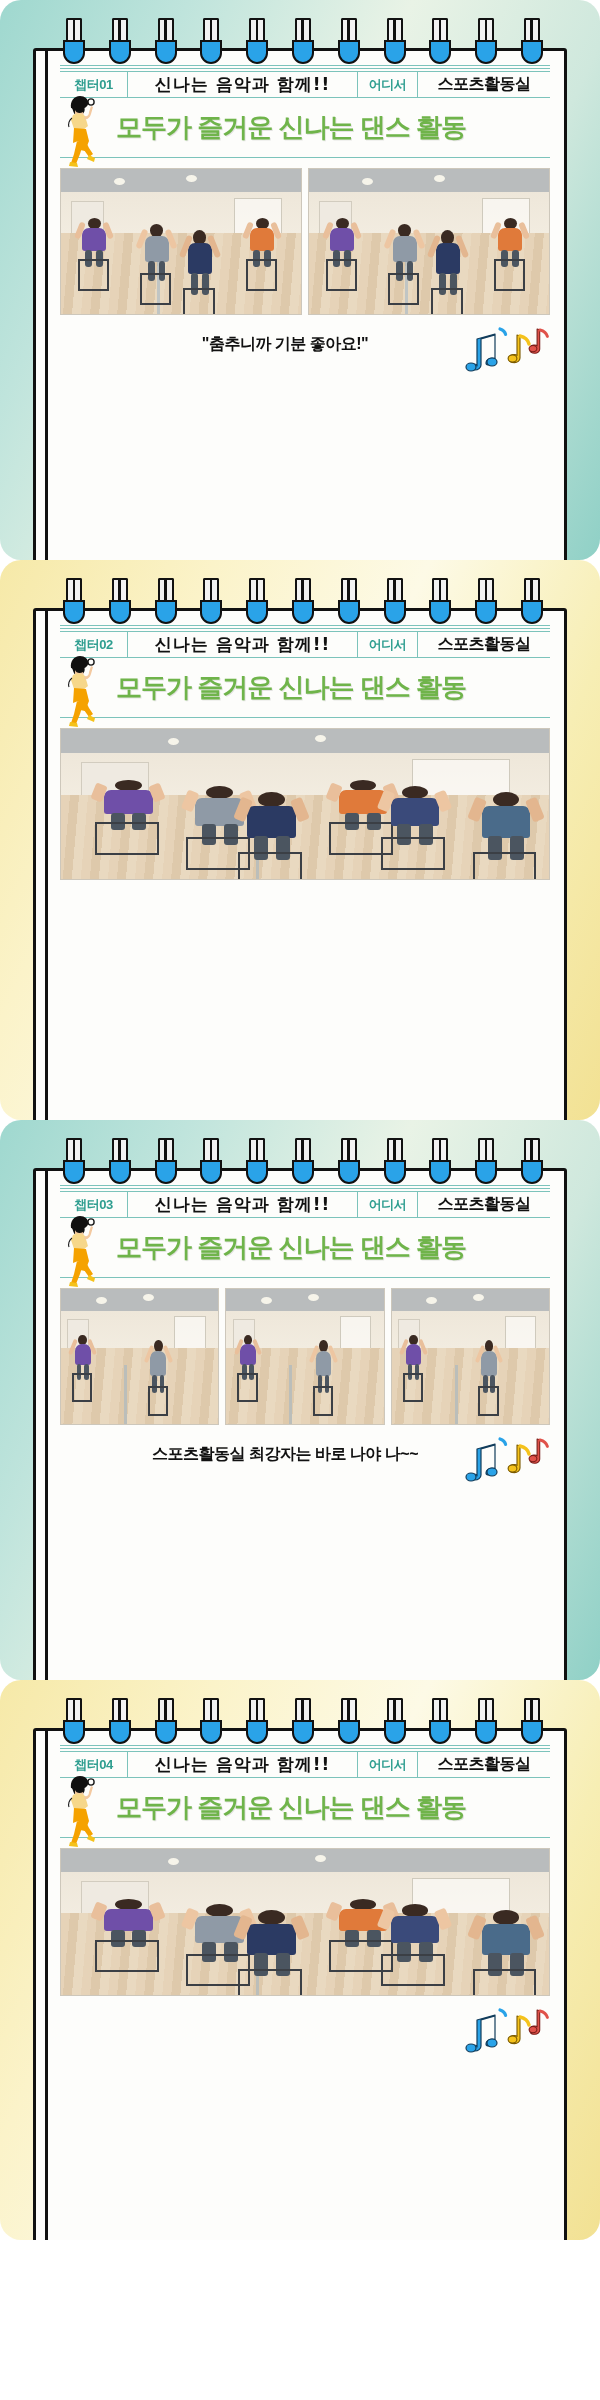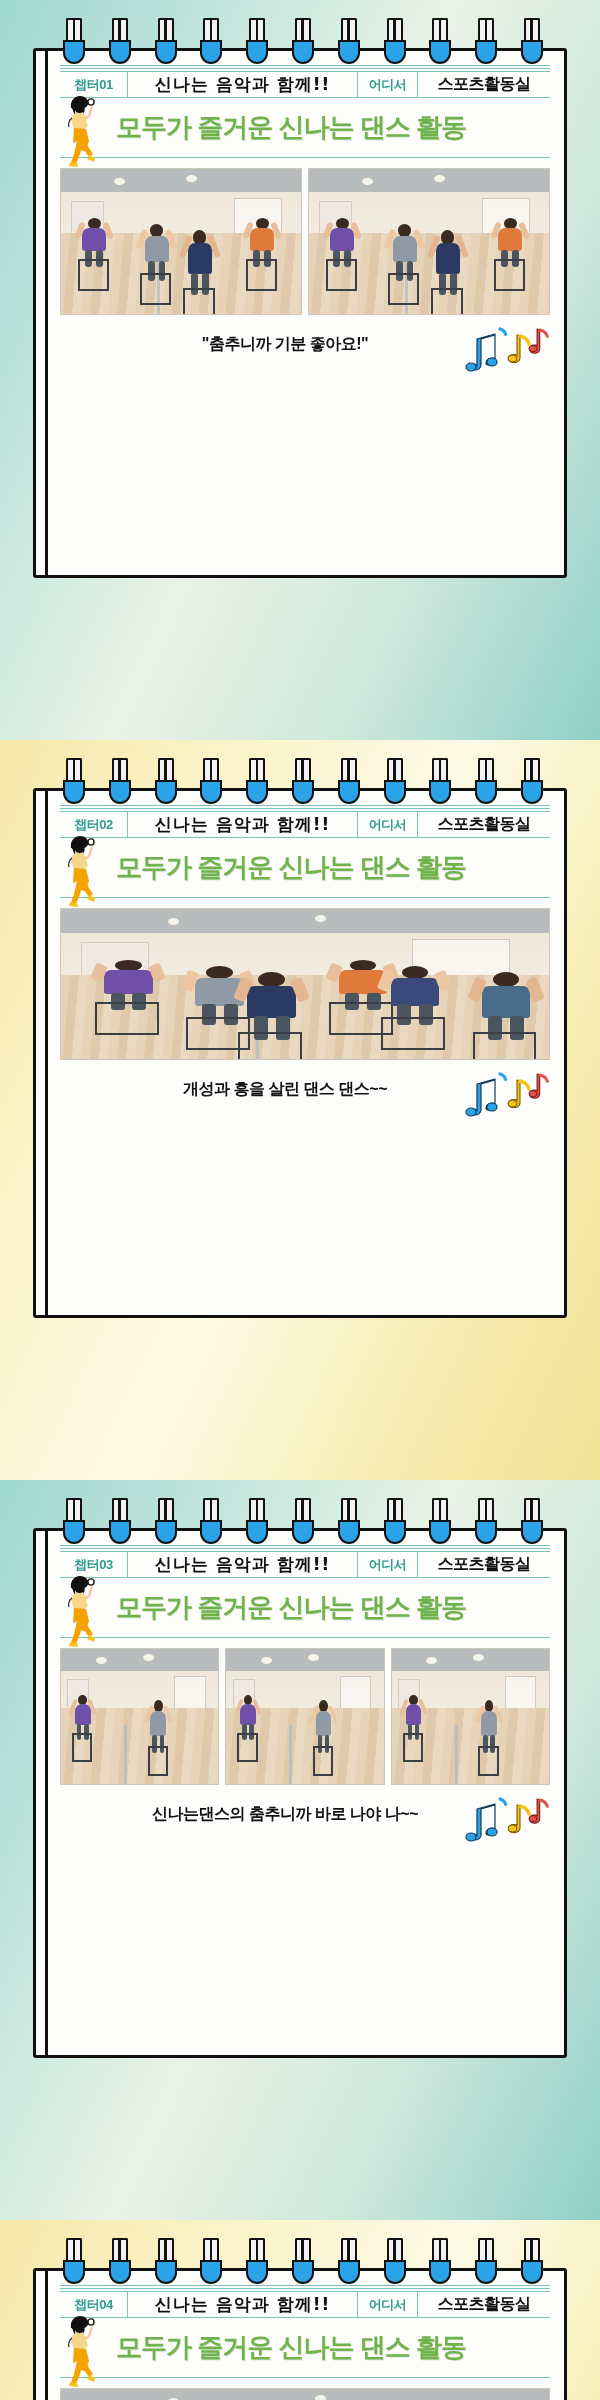--- a/index.html
+++ b/index.html
@@ -9,22 +9,23 @@
     font-family: "Liberation Sans", "DejaVu Sans", sans-serif;
   }
   body { width: 600px; }
 
   .page { width: 600px; }
 
   
   .panel {
     position: relative;
     width: 600px;
-    height: 740px;
+    height: 560px;
     overflow: hidden;
+    border-radius: 21px;
   }
   .panel-bg {
     position: absolute;
     inset: 0;
   }
   .bg-teal {
     background: linear-gradient(115deg, #9fd8cf 0%, #bfe4dc 22%, #e9f3e6 48%, #cfe8dd 72%, #8fd0c6 100%);
   }
   .bg-yellow {
     background: linear-gradient(115deg, #f6e9a8 0%, #fbf3c9 25%, #fdfae6 50%, #f7eeb4 75%, #f2e193 100%);
@@ -592,37 +593,20 @@
                     <div class="body" style="left:18%;top:20%;width:62%;height:46%;background:#4a6b8a"></div>
                     <div class="arm" style="left:4%;top:8%;width:16%;height:34%;transform:rotate(22deg);background:#e3b68f"></div>
                     <div class="arm" style="left:78%;top:8%;width:16%;height:34%;transform:rotate(-22deg);background:#e3b68f"></div>
                     <div class="leg" style="left:26%;top:64%;width:18%;height:34%"></div>
                     <div class="leg" style="left:54%;top:64%;width:18%;height:34%"></div>
                   </div>
                   <div class="chairlt" style="left:84.33333333333333%;top:82%;width:13%;height:22%"></div>
                 </div>
               </div>
             </div>
-            <div class="caption-row">
-              <div class="caption">개성과 흥을 살린 댄스 댄스~~</div>
-              <span class="notes">
-                <svg viewBox="0 0 96 58" width="96" height="58">
-                  <path d="M14 50c0-3 3-5 6-5 2 0 3 .7 3 2l0-27 18-5v26c0 3-3 5-6 5-2 0-3-.8-3-2 0-3 3-5 6-5 1 0 2 .2 3 .6V16l-14 4v26c0 3-3 5-6 5-4 0-7-1-7-1z" fill="#2aa3e8" stroke="#123c5a" stroke-width="1.2" stroke-linejoin="round"></path>
-                  <ellipse cx="17" cy="48" rx="5" ry="4" fill="#2aa3e8" stroke="#123c5a" stroke-width="1.2"></ellipse>
-                  <ellipse cx="38" cy="43" rx="5" ry="4" fill="#2aa3e8" stroke="#123c5a" stroke-width="1.2"></ellipse>
-                  <path d="M55 40c0-2.6 2.6-4.5 5.3-4.5 1.3 0 2.2.4 2.7 1V16l3 1v22c0 2.7-2.7 4.6-5.4 4.6-3 0-5.6-1.4-5.6-3.6z" fill="#f5c21b" stroke="#7a5a00" stroke-width="1.1" stroke-linejoin="round"></path>
-                  <ellipse cx="58.5" cy="39.5" rx="4.4" ry="3.6" fill="#f5c21b" stroke="#7a5a00" stroke-width="1.1"></ellipse>
-                  <path d="M66 17c5 1 8 4 9 8" fill="none" stroke="#f5c21b" stroke-width="3.4" stroke-linecap="round"></path>
-                  <path d="M76 30c0-2.3 2.3-4 4.7-4 1.1 0 2 .35 2.4.9V10l2.6.8v19.4c0 2.4-2.4 4.1-4.8 4.1-2.6 0-4.9-1.2-4.9-3.2z" fill="#e0524a" stroke="#7a1f1a" stroke-width="1.1" stroke-linejoin="round"></path>
-                  <ellipse cx="79" cy="29.6" rx="3.9" ry="3.2" fill="#e0524a" stroke="#7a1f1a" stroke-width="1.1"></ellipse>
-                  <path d="M86 11c4 1 6.5 3.2 7.4 6.4" fill="none" stroke="#e0524a" stroke-width="3" stroke-linecap="round"></path>
-                  <path d="M46 10c3 1 5 3 5.6 5.4" fill="none" stroke="#2aa3e8" stroke-width="3.2" stroke-linecap="round"></path>
-                </svg>
-              </span>
-            </div>
           </div>
         </div>
       </div>
     </div>
     <div class="panel">
       <div class="panel-bg bg-teal"></div>
       <div class="notebook">
         <div class="rings">
           <div class="ring">
             <div class="bar"></div>
@@ -782,21 +766,21 @@
                     <div class="arm" style="left:4%;top:8%;width:16%;height:34%;transform:rotate(22deg);background:#edc6a2"></div>
                     <div class="arm" style="left:78%;top:8%;width:16%;height:34%;transform:rotate(-22deg);background:#edc6a2"></div>
                     <div class="leg" style="left:26%;top:64%;width:18%;height:34%"></div>
                     <div class="leg" style="left:54%;top:64%;width:18%;height:34%"></div>
                   </div>
                   <div class="chairlt" style="left:55%;top:72%;width:13%;height:22%"></div>
                 </div>
               </div>
             </div>
             <div class="caption-row">
-              <div class="caption">신나는댄스의 춤추니까 바로 나야 나~~</div>
+              <div class="caption">스포츠활동실 최강자는 바로 나야 나~~</div>
               <span class="notes">
                 <svg viewBox="0 0 96 58" width="96" height="58">
                   <path d="M14 50c0-3 3-5 6-5 2 0 3 .7 3 2l0-27 18-5v26c0 3-3 5-6 5-2 0-3-.8-3-2 0-3 3-5 6-5 1 0 2 .2 3 .6V16l-14 4v26c0 3-3 5-6 5-4 0-7-1-7-1z" fill="#2aa3e8" stroke="#123c5a" stroke-width="1.2" stroke-linejoin="round"></path>
                   <ellipse cx="17" cy="48" rx="5" ry="4" fill="#2aa3e8" stroke="#123c5a" stroke-width="1.2"></ellipse>
                   <ellipse cx="38" cy="43" rx="5" ry="4" fill="#2aa3e8" stroke="#123c5a" stroke-width="1.2"></ellipse>
                   <path d="M55 40c0-2.6 2.6-4.5 5.3-4.5 1.3 0 2.2.4 2.7 1V16l3 1v22c0 2.7-2.7 4.6-5.4 4.6-3 0-5.6-1.4-5.6-3.6z" fill="#f5c21b" stroke="#7a5a00" stroke-width="1.1" stroke-linejoin="round"></path>
                   <ellipse cx="58.5" cy="39.5" rx="4.4" ry="3.6" fill="#f5c21b" stroke="#7a5a00" stroke-width="1.1"></ellipse>
                   <path d="M66 17c5 1 8 4 9 8" fill="none" stroke="#f5c21b" stroke-width="3.4" stroke-linecap="round"></path>
                   <path d="M76 30c0-2.3 2.3-4 4.7-4 1.1 0 2 .35 2.4.9V10l2.6.8v19.4c0 2.4-2.4 4.1-4.8 4.1-2.6 0-4.9-1.2-4.9-3.2z" fill="#e0524a" stroke="#7a1f1a" stroke-width="1.1" stroke-linejoin="round"></path>
                   <ellipse cx="79" cy="29.6" rx="3.9" ry="3.2" fill="#e0524a" stroke="#7a1f1a" stroke-width="1.1"></ellipse>

